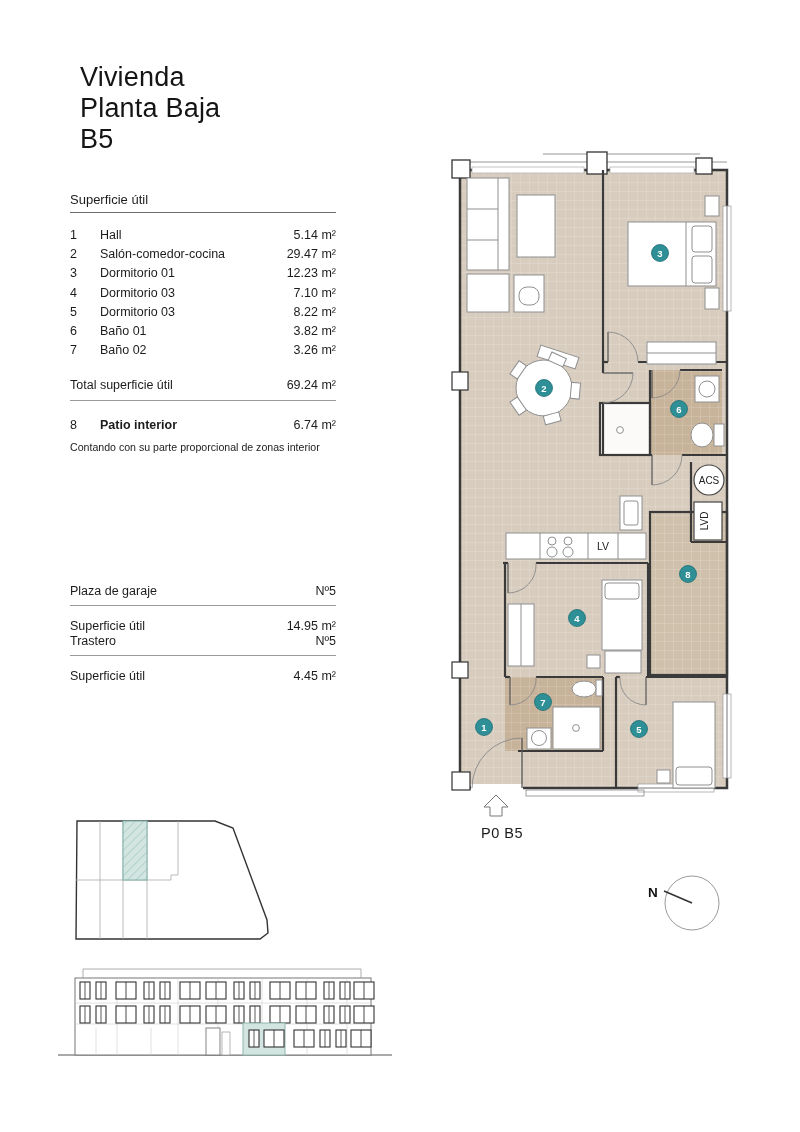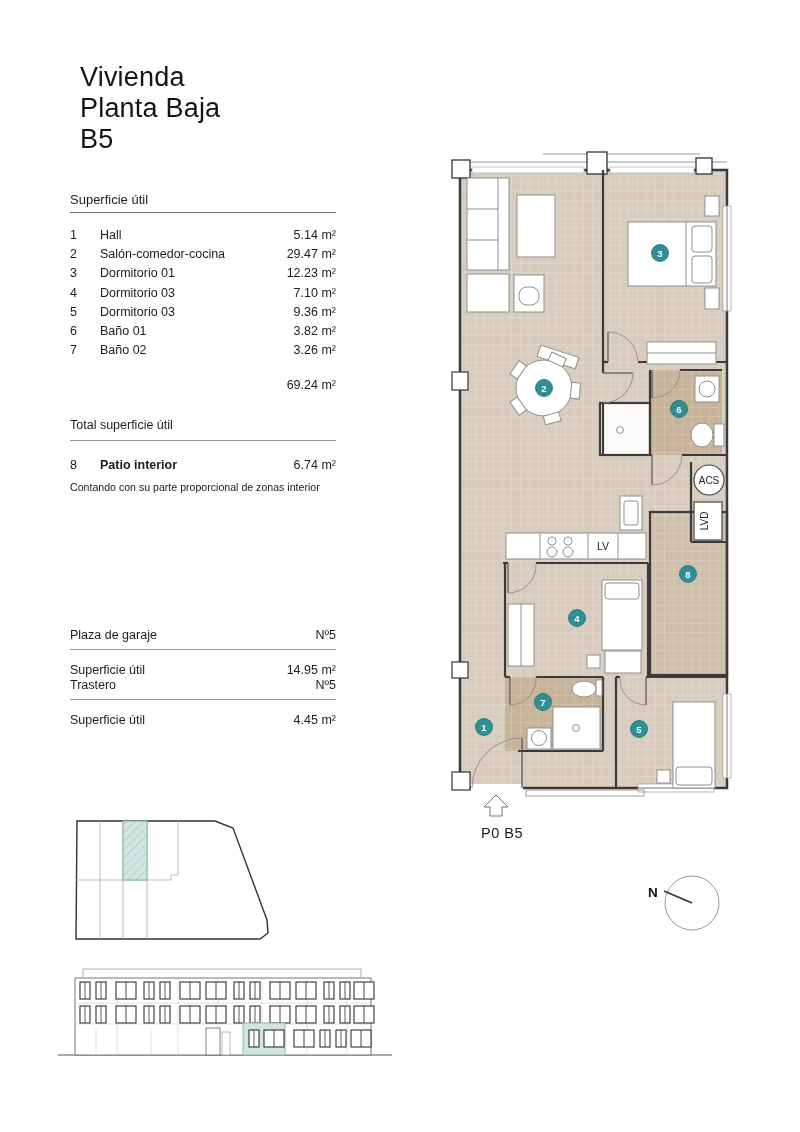--- a/index.html
+++ b/index.html
@@ -20,26 +20,26 @@
   }
   .title{position:absolute;left:80px;top:62px;font-size:27px;line-height:31px;font-weight:400;color:#141414;letter-spacing:.2px;}
   .col{position:absolute;left:70px;top:192px;width:266px;}
   .tbl-header{font-size:13px;padding-bottom:5px;border-bottom:1px solid #6d6d6d;}
   .rows{margin-top:13px;}
   .row{display:flex;font-size:12.5px;line-height:19.2px;}
   .row .num{width:30px;}
   .row .lbl{flex:1;}
   .row .val{text-align:left;white-space:nowrap;}
   .total-row{display:flex;font-size:12.5px;line-height:18px;padding-bottom:6px;border-bottom:1px solid #9a9a9a;}
-  .total-row .lbl{flex:1;margin-top:40px;}
+  .total-row .lbl{flex:1;}
   .mt16{margin-top:16px;} .mt15{margin-top:15px;}
   .plain-row{display:flex;font-size:12.5px;line-height:18px;}
   .plain-row .num{width:30px;} .plain-row .lbl{flex:1;font-weight:bold;}
   .footnote{margin-top:7px;font-size:10.6px;color:#222;}
-  .block{position:absolute;left:70px;width:266px;margin-top:44px;}
+  .block{position:absolute;left:70px;width:266px;}
   .blk-head{display:flex;font-size:12.5px;line-height:17px;padding-bottom:5px;border-bottom:1px solid #9a9a9a;}
   .blk-head .lbl{flex:1;}
   .blk-val{display:flex;font-size:12.5px;margin-top:13px;}
   .blk-val .lbl{flex:1;}
   svg text{font-family:"Liberation Sans", sans-serif;}
   .plan-svg{position:absolute;left:448px;top:146px;}
   .site-svg{position:absolute;left:42px;top:812px;}
   .elev-svg{position:absolute;left:56px;top:956px;}
   .north-svg{position:absolute;left:628px;top:856px;}
 </style>
@@ -71,21 +71,21 @@
       <span class="val">12.23 m²</span>
     </div>
     <div class="row">
       <span class="num">4</span>
       <span class="lbl">Dormitorio 03</span>
       <span class="val">7.10 m²</span>
     </div>
     <div class="row">
       <span class="num">5</span>
       <span class="lbl">Dormitorio 03</span>
-      <span class="val">9.36 m²</span>
+      <span class="val">8.22 m²</span>
     </div>
     <div class="row">
       <span class="num">6</span>
       <span class="lbl">Baño 01</span>
       <span class="val">3.82 m²</span>
     </div>
     <div class="row">
       <span class="num">7</span>
       <span class="lbl">Baño 02</span>
       <span class="val">3.26 m²</span>

